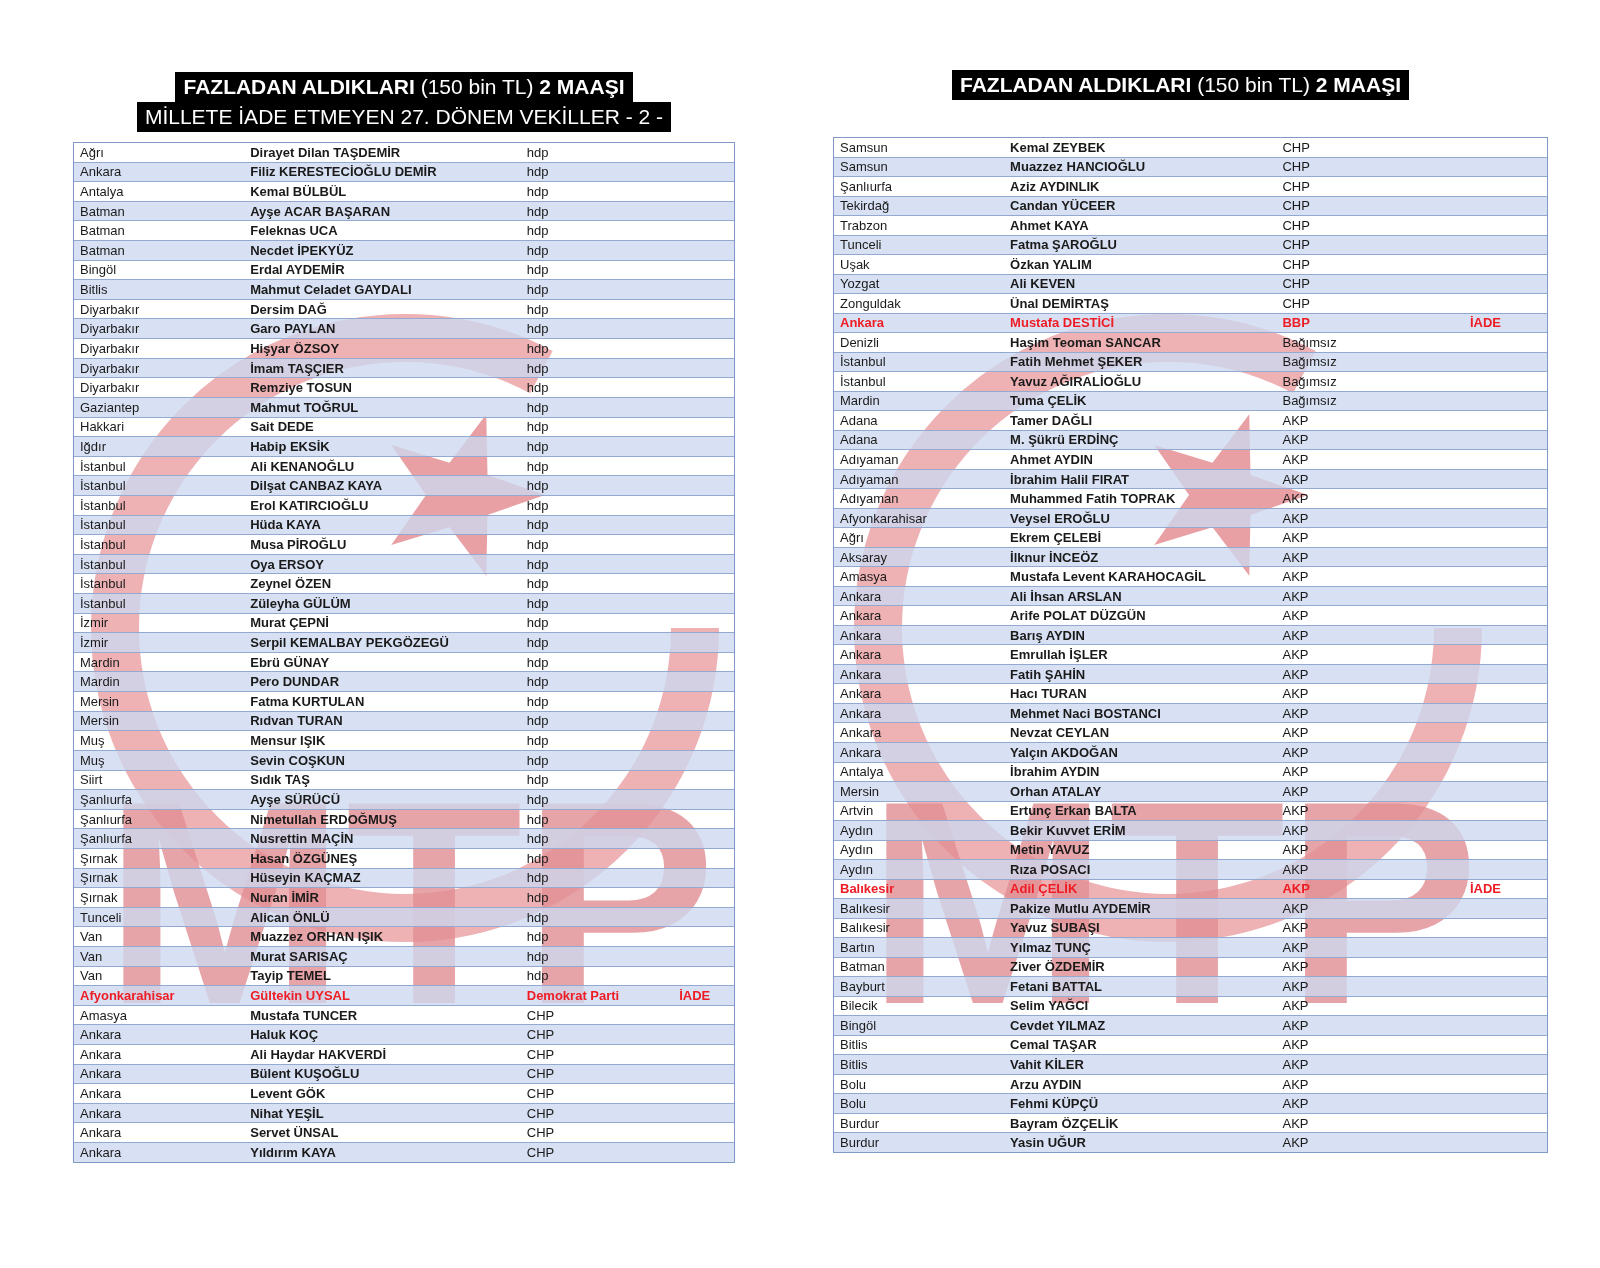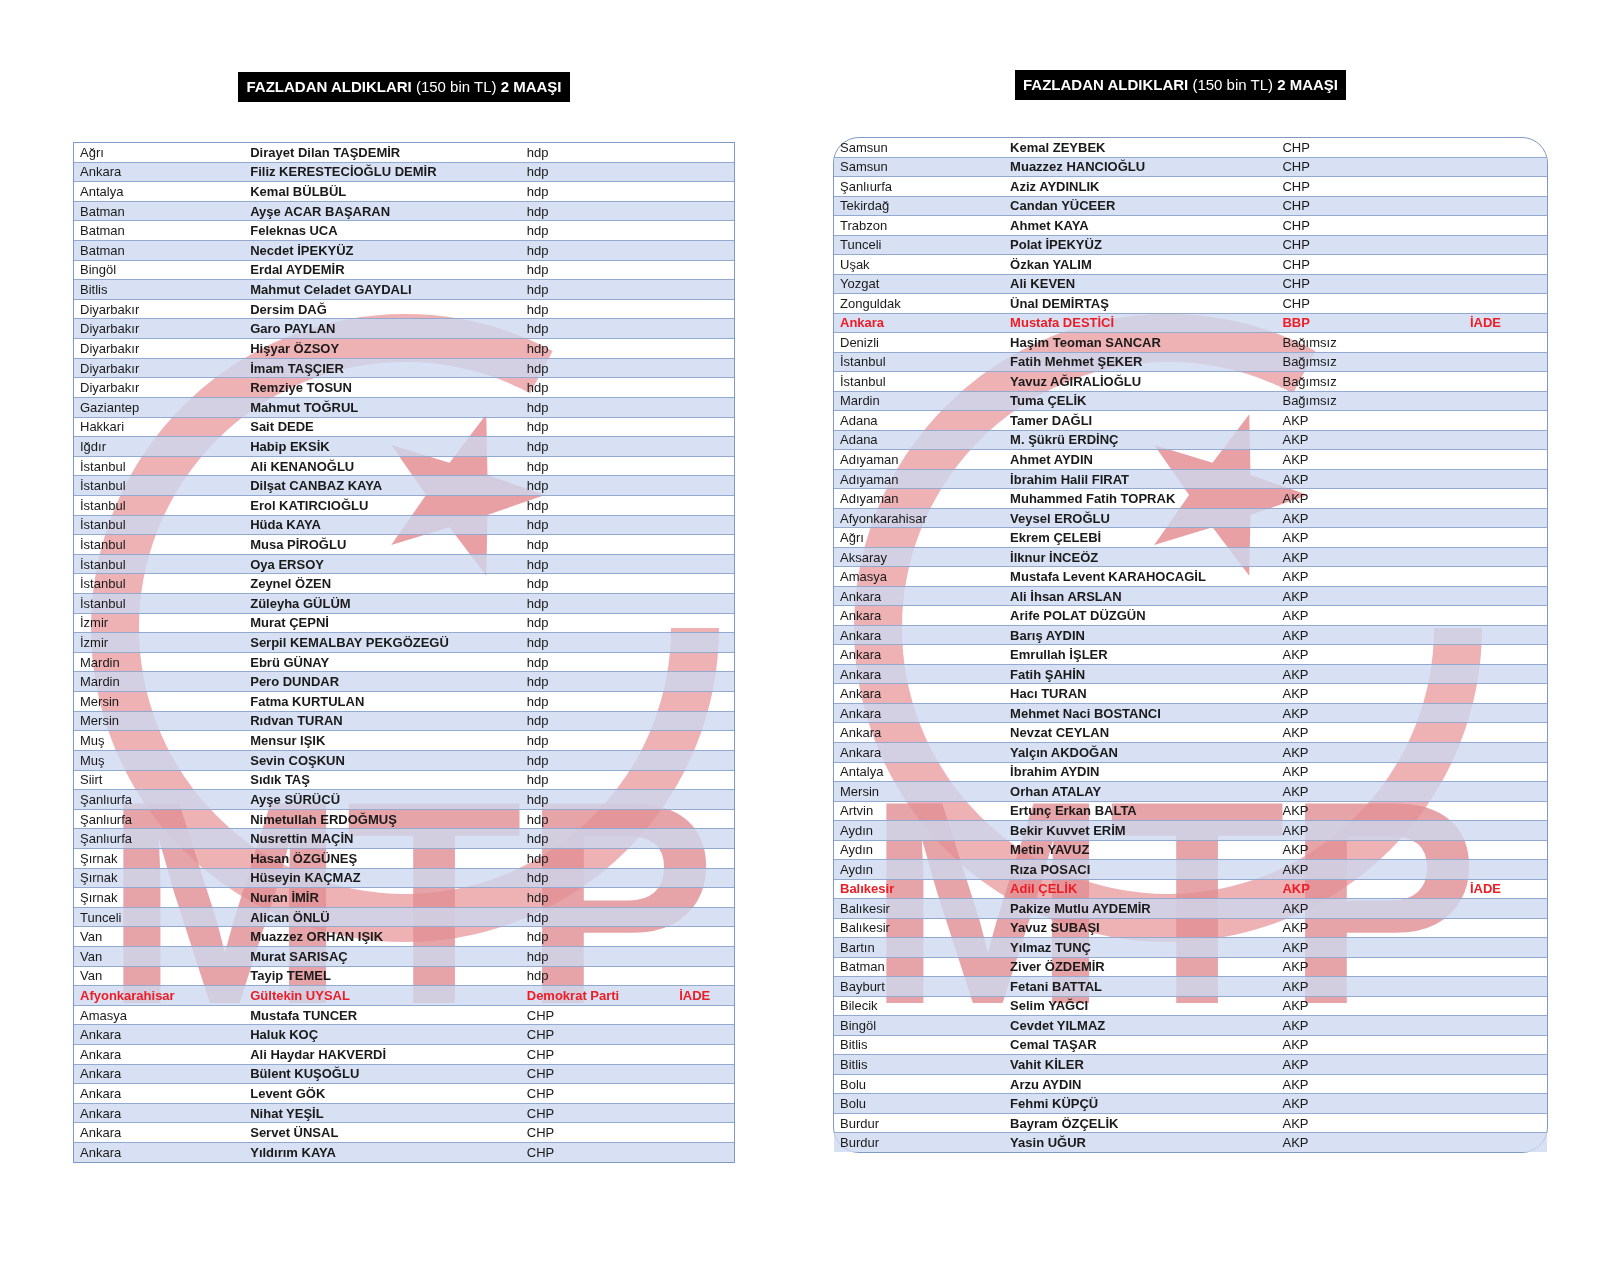--- a/index.html
+++ b/index.html
@@ -5,21 +5,21 @@
   html,body{margin:0;padding:0;}
   body{
     width:1600px;height:1268px;position:relative;background:#ffffff;
     font-family:"Liberation Sans","DejaVu Sans",sans-serif;
     overflow:hidden;
   }
   
   .watermark{position:absolute;z-index:1;pointer-events:none;}
   
   .title-block{position:absolute;z-index:3;text-align:center;line-height:27px;}
-  .title-line{display:inline-block;background:#000;color:#fff;font-size:15px;
+  .title-line{display:inline-block;background:#000;color:#fff;font-size:21px;
     padding:1px 8px 2px 8px;white-space:nowrap;}
   .title-line .b{font-weight:bold;}
   .title-line .n{font-weight:normal;}
   
   .page{position:absolute;z-index:2;display:flex;flex-direction:column;
     border:1.5px solid #7f9ac6;box-sizing:border-box;background:transparent;justify-content:flex-end;}
   .tbody{display:flex;flex-direction:column;flex:1;}
   .tr{flex:1;display:grid;align-items:center;box-sizing:border-box;
     border-bottom:1px solid #93a9d0;background:transparent;}
   .tr:last-child{border-bottom:none;}
@@ -49,20 +49,23 @@
   <g transform="translate(380,332) rotate(18)">
     <polygon fill="#e9a0a4" points="0,-85 19.98,-27.5 80.8,-26.3 32.3,10.5 49.96,68.8 0,34 -49.96,68.8 -32.3,10.5 -80.8,-26.3 -19.98,-27.5"></polygon>
   </g>
   <text x="330" y="840" text-anchor="middle" font-size="290" font-weight="bold" fill="#e28e93" opacity="0.8" font-family="Liberation Sans, DejaVu Sans, sans-serif">MTP</text>
 </svg>
 
 <div class="title-block" style="left:73px;top:72px;width:662px;">
   <div>
     <span class="title-line"><span class="b">FAZLADAN ALDIKLARI</span><span class="n"> (150 bin TL) </span><span class="b">2 MAAŞI</span></span>
   </div>
+  <div>
+    <span class="title-line b">MİLLETE İADE ETMEYEN 27. DÖNEM VEKİLLER - 2 -</span>
+  </div>
 </div>
 
 <div class="title-block" style="left:833px;top:70px;width:695px;">
   <div>
     <span class="title-line"><span class="b">FAZLADAN ALDIKLARI</span><span class="n"> (150 bin TL) </span><span class="b">2 MAAŞI</span></span>
   </div>
 </div>
 
 <div class="page page0" style="left:73px;top:142px;width:662px;height:1021px;">
   <div class="tbody">
@@ -374,21 +377,21 @@
       </div>
       <div class="tr alt">
         <span class="td c-city">Ankara</span>
         <span class="td c-name">Yıldırım KAYA</span>
         <span class="td c-party">CHP</span>
         <span class="td c-iade"></span>
       </div>
     </div>
 </div>
 
-<div class="page page1" style="left:833px;top:137px;width:715px;height:1016px;border-radius:26px;">
+<div class="page page1" style="left:833px;top:137px;width:715px;height:1016px;">
   <div class="tbody">
       <div class="tr">
         <span class="td c-city">Samsun</span>
         <span class="td c-name">Kemal ZEYBEK</span>
         <span class="td c-party">CHP</span>
         <span class="td c-iade"></span>
       </div>
       <div class="tr alt">
         <span class="td c-city">Samsun</span>
         <span class="td c-name">Muazzez HANCIOĞLU</span>
@@ -408,21 +411,21 @@
         <span class="td c-iade"></span>
       </div>
       <div class="tr">
         <span class="td c-city">Trabzon</span>
         <span class="td c-name">Ahmet KAYA</span>
         <span class="td c-party">CHP</span>
         <span class="td c-iade"></span>
       </div>
       <div class="tr alt">
         <span class="td c-city">Tunceli</span>
-        <span class="td c-name">Polat İPEKYÜZ</span>
+        <span class="td c-name">Fatma ŞAROĞLU</span>
         <span class="td c-party">CHP</span>
         <span class="td c-iade"></span>
       </div>
       <div class="tr">
         <span class="td c-city">Uşak</span>
         <span class="td c-name">Özkan YALIM</span>
         <span class="td c-party">CHP</span>
         <span class="td c-iade"></span>
       </div>
       <div class="tr alt">

